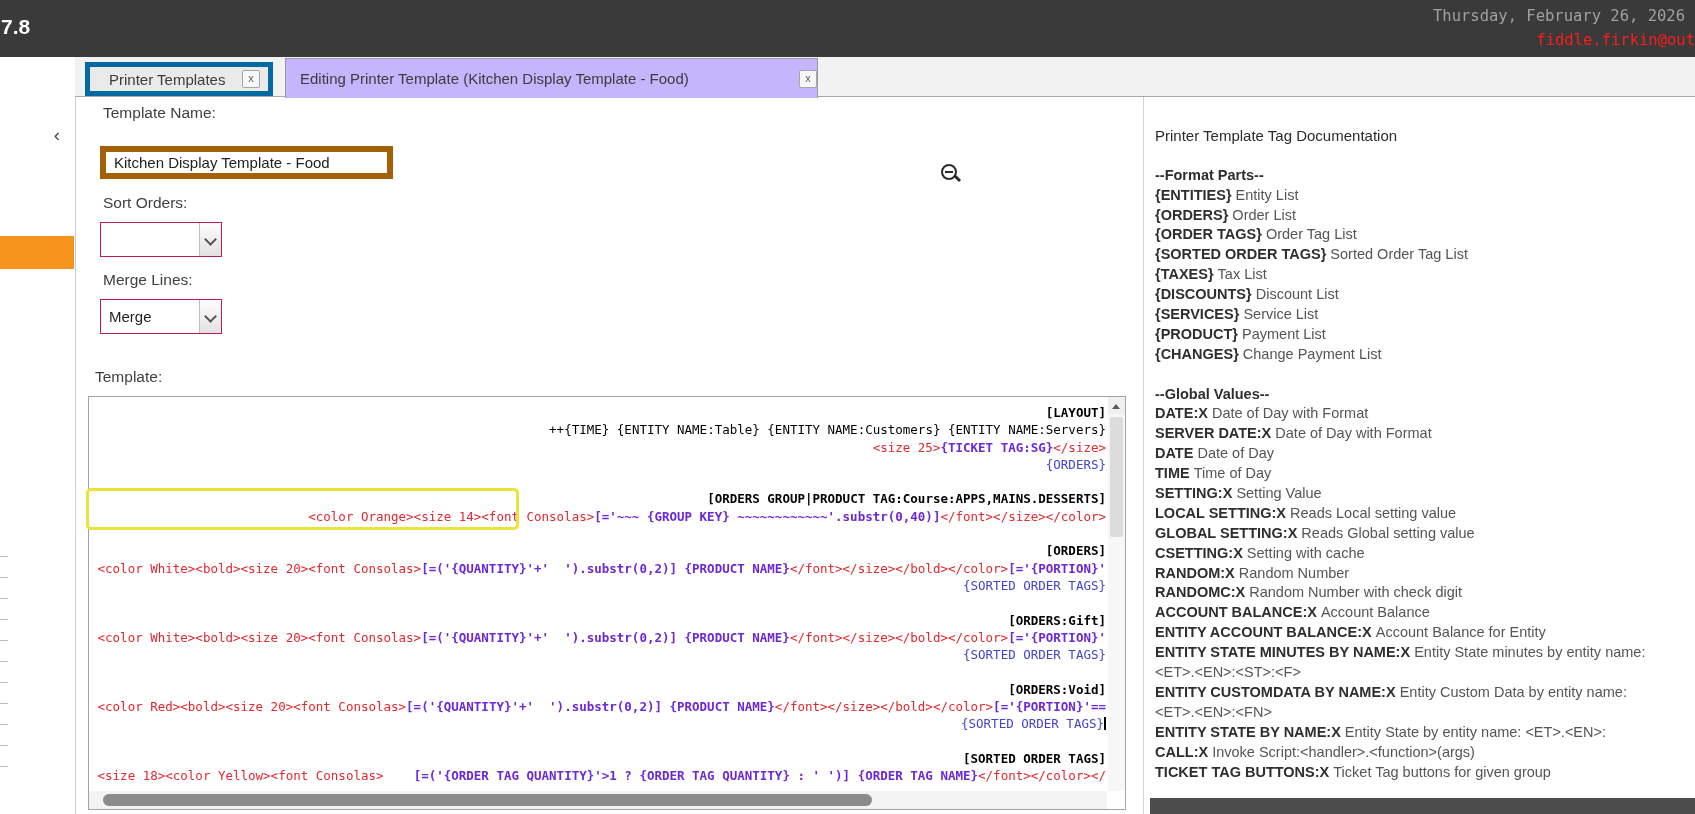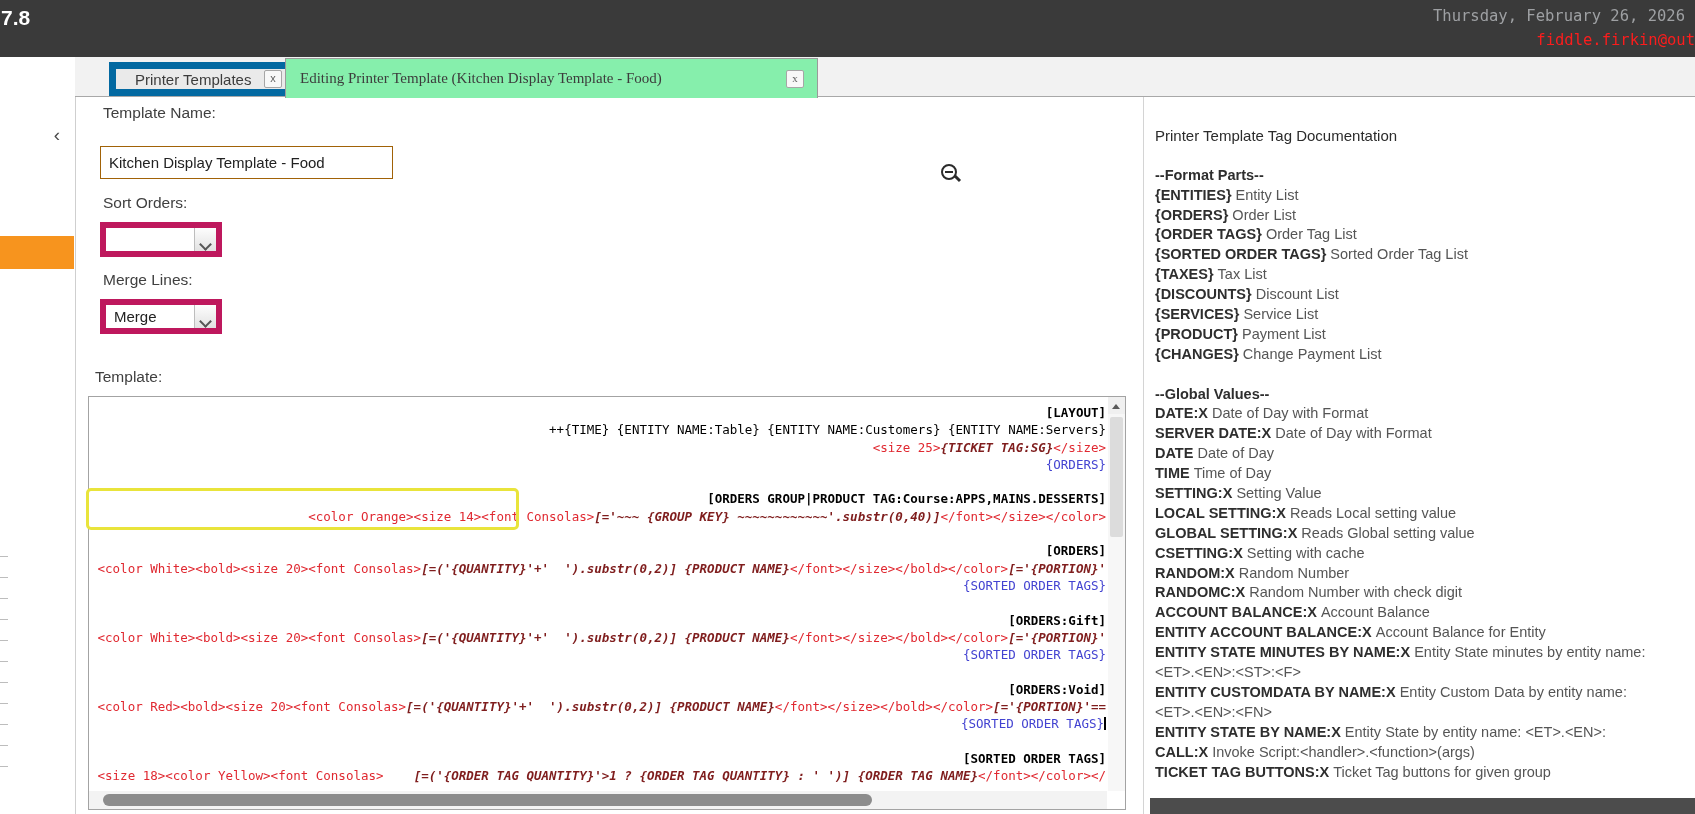--- a/index.html
+++ b/index.html
@@ -2,71 +2,71 @@
 <html><head>
 <meta charset="utf-8">
 <style>
   html,body{margin:0;padding:0;background:#fff;}
   body{width:1695px;height:814px;overflow:hidden;position:relative;
        font-family:"Liberation Sans",sans-serif;color:#3c3c3c;}
   .abs{position:absolute;}
 
   
   .header{left:0;top:0;width:1695px;height:57px;background:#3a3a3a;}
-  .version{left:1px;top:6px;color:#fff;font-weight:bold;font-size:21px;}
+  .version{left:1px;top:15px;color:#fff;font-weight:bold;font-size:21px;}
   .clock{right:10px;top:7px;color:#9ea0a3;font-family:"DejaVu Sans Mono",monospace;font-size:15.5px;}
   .email{right:0px;top:31px;color:#fb1d1d;font-family:"DejaVu Sans Mono",monospace;font-size:15.5px;}
 
   
   .sidebar{left:0;top:57px;width:75px;height:757px;background:#fff;border-right:1px solid #cfcfcf;}
   .nav-collapse{left:46px;top:66px;width:22px;height:24px;color:#4a4a4a;font-size:19px;
                 text-align:center;line-height:24px;cursor:pointer;}
   .orange-sel{left:0;top:179px;width:74px;height:33px;background:#f7941e;}
   .side-tick{left:0;width:8px;height:1px;background:#bdbdbd;}
 
   
   .tabstrip{left:75px;top:57px;width:1620px;height:39px;background:#f2f2f2;border-bottom:1px solid #a8a8a8;}
   .tab{box-sizing:border-box;display:flex;align-items:center;font-size:15px;color:#3c3c3c;}
   .tab-inactive{left:85px;top:62px;width:188px;height:34px;background:#eaeaea;
-                border:7px solid #0369a1;z-index:1;padding:0 8px 0 19px;margin-left:24px;}
-  .tab-active{left:285px;top:58px;width:533px;height:40px;background:#86efac;
-              border:1px solid #9a9a9a;border-bottom:none;z-index:3;padding:0 13px 0 14px;font-family:Liberation Serif, serif;}
+                border:5px solid #0369a1;z-index:1;padding:0 8px 0 19px;}
+  .tab-active{left:285px;top:58px;width:533px;height:40px;background:#c4b5fd;
+              border:1px solid #9a9a9a;border-bottom:none;z-index:3;padding:0 0 0 14px;}
   .tab-label{flex:1;white-space:nowrap;overflow:hidden;}
   .tab-close{width:16px;height:16px;border:1px solid #a6a6a6;background:#f8f8f8;border-radius:2px;
              font-size:11px;line-height:14px;text-align:center;color:#5f5f5f;margin-left:8px;flex:0 0 auto;}
 
   
   .form-label{font-size:15.5px;color:#404040;}
   .lbl-name{left:103px;top:104px;}
   .lbl-sort{left:103px;top:194px;}
   .lbl-merge{left:103px;top:271px;}
   .lbl-template{left:95px;top:368px;}
-  .text-input{left:100px;top:146px;width:293px;height:33px;box-sizing:border-box;border:1px solid #a16207;
+  .text-input{left:100px;top:146px;width:293px;height:33px;box-sizing:border-box;border:6px solid #a16207;
               font-family:"Liberation Sans",sans-serif;font-size:15px;color:#222;padding:0 8px;outline:none;}
-  .combo{width:122px;height:35px;box-sizing:border-box;border:6px solid #be185d;background:#fff;
+  .combo{width:122px;height:35px;box-sizing:border-box;border:1px solid #be185d;background:#fff;
          display:flex;align-items:center;}
   .combo-sort{left:100px;top:222px;}
   .combo-merge{left:100px;top:299px;}
   .combo-value{flex:1;font-size:15px;color:#222;padding-left:8px;}
   .combo-btn{width:21px;height:100%;background:linear-gradient(#fdfdfd,#e2e2e2);
              border-left:1px solid #bdbdbd;position:relative;}
   .combo-btn::after{content:"";position:absolute;left:6px;top:12px;width:7px;height:7px;
              border-left:2px solid #555;border-bottom:2px solid #555;transform:rotate(-45deg);}
 
   
   .editor{left:88px;top:396px;width:1038px;height:414px;box-sizing:border-box;border:1px solid #a3a3a3;
           background:#fff;overflow:hidden;}
   .code{left:92px;top:404px;width:1014px;height:386px;overflow:hidden;
         font-family:"DejaVu Sans Mono",monospace;font-size:12.5px;}
   .code-line{height:17.3px;line-height:17.3px;white-space:pre;overflow:hidden;text-align:right;}
   .seg-section{color:#000;font-weight:bold;}
   .seg-plain{color:#000;}
   .seg-tag{color:#e02830;}
   .seg-ph{color:#4343d1;}
-  .seg-expr{color:#7f1d1d;font-weight:bold;font-style:italic;}
+  .seg-expr{color:#6d28d9;font-weight:bold;}
   .seg-caret{display:inline-block;width:2px;height:13px;background:#000;vertical-align:-2px;}
 
   .vscroll{left:1108px;top:397px;width:17px;height:394px;background:#f7f7f7;}
   .vscroll-up{width:17px;height:17px;background:#f0f0f0;position:relative;}
   .vscroll-up::after{content:"";position:absolute;left:4px;top:7px;
      border-left:4px solid transparent;border-right:4px solid transparent;border-bottom:5px solid #5a5a5a;}
   .vscroll-thumb{position:absolute;left:2px;top:20px;width:13px;height:120px;background:#dcdcdc;border-radius:2px;}
   .hscroll{left:89px;top:791px;width:1018px;height:18px;background:#f3f3f3;}
   .hscroll-thumb{position:absolute;left:14px;top:3px;width:769px;height:12px;background:#8c8c8c;border-radius:6px;}
 

